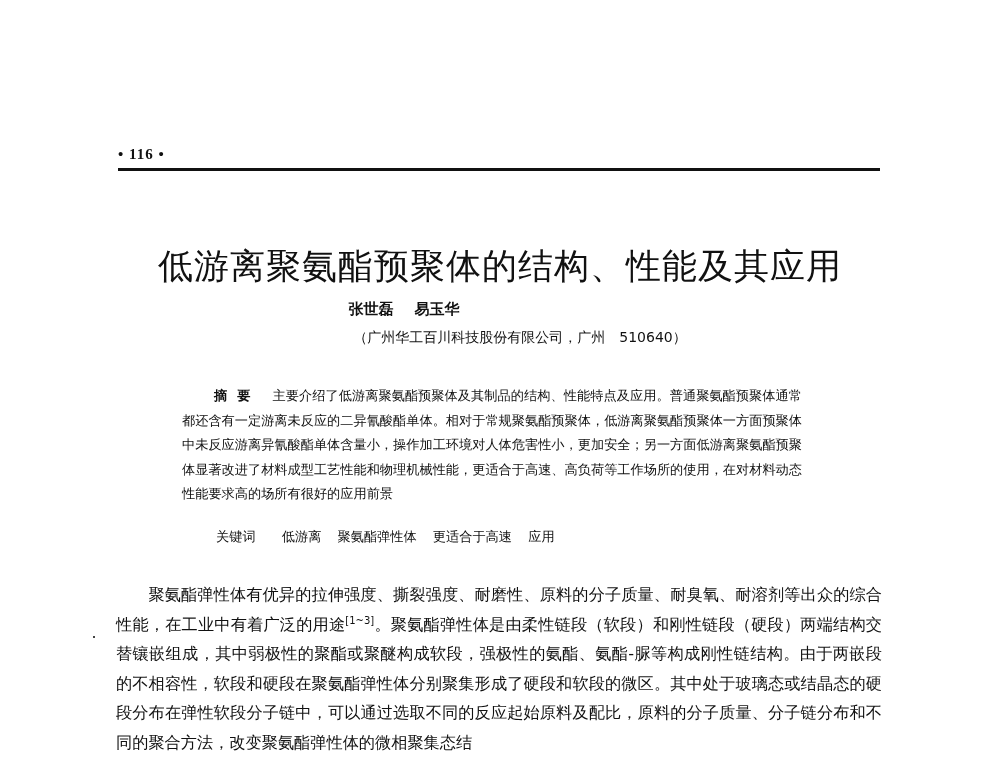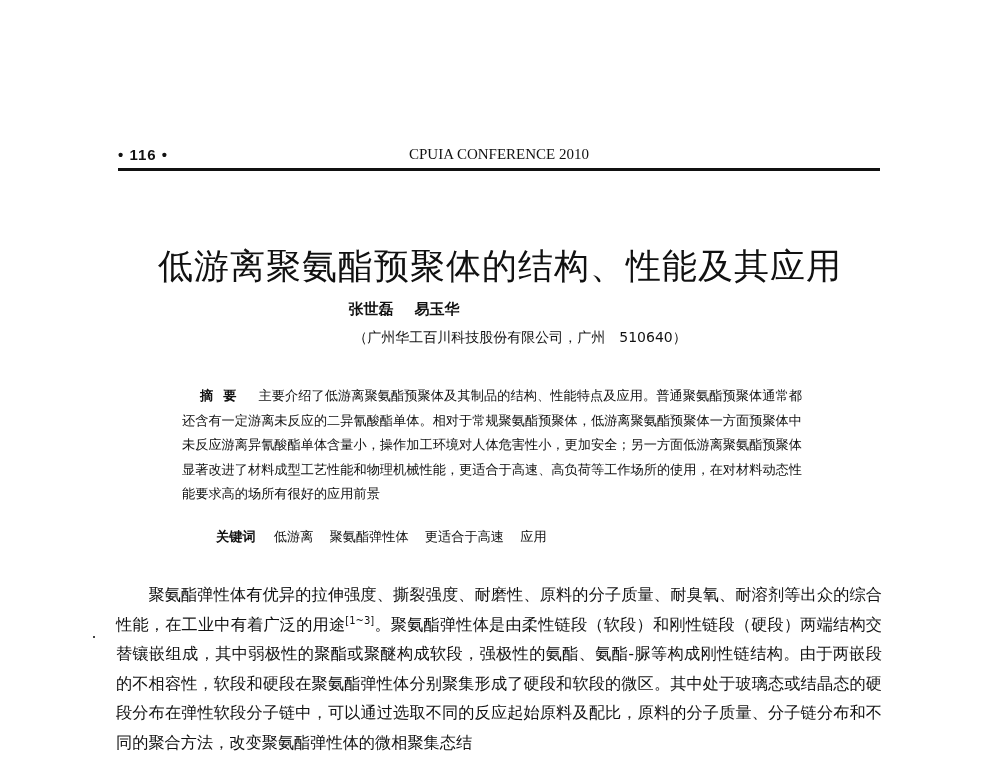--- a/index.html
+++ b/index.html
@@ -1,50 +1,49 @@
 <!DOCTYPE html>
 <html><head>
 <meta charset="utf-8">
 <style>
   html, body { margin: 0; padding: 0; background: #ffffff; }
   body { width: 1000px; height: 760px; position: relative; overflow: hidden;
          font-family: "DejaVu Serif", "Liberation Serif", serif; color: #111; }
   .header { position: absolute; left: 118px; top: 146px; width: 762px; height: 20px; }
   .page-num { position: absolute; left: 0; top: 0; font-size: 15px; font-weight: bold;
-              font-family: Liberation Sans, sans-serif; letter-spacing: 1px; }
+              font-family: Liberation Serif, serif; letter-spacing: 1px; }
   .running-title { position: absolute; left: 0; right: 0; top: 0; text-align: center;
                    font-size: 15px; font-family: "Liberation Serif", serif; }
   .rule { position: absolute; left: 118px; top: 168px; width: 762px; height: 3px;
           border-top: 2px solid #111; border-bottom: 1px solid #111; box-sizing: border-box; }
   .title { position: absolute; left: 0; width: 1000px; top: 243px; text-align: center;
            font-size: 35px; font-family: Liberation Sans, sans-serif; font-weight: normal; letter-spacing: 1px; }
   .authors { position: absolute; left: 0; width: 808px; top: 300px; text-align: center;
              font-size: 15px; font-weight: bold; font-family: "DejaVu Sans", sans-serif; }
   .authors span { margin: 0 8px; }
   .affil { position: absolute; left: 0; width: 1000px; top: 329px; text-align: center;
            font-size: 14px; font-family: "DejaVu Sans", sans-serif; padding-left: 20px; }
   .abstract { position: absolute; left: 182px; top: 384px; width: 620px;
               font-size: 13.2px; line-height: 24.5px; font-family: "DejaVu Sans", sans-serif; text-align: justify; }
-  .abstract .label { font-weight: bold; margin-left: 18px; margin-right: 12px; letter-spacing: 10px; }
+  .abstract .label { font-weight: bold; margin-left: 32px; margin-right: 12px; letter-spacing: 10px; }
   .keywords { position: absolute; left: 216px; top: 528px; font-size: 13.2px;
               font-family: "DejaVu Sans", sans-serif; }
-  .keywords .label { font-weight: bold; margin-right: 14px; }
+  .keywords .label { font-weight: normal; margin-right: 22px; }
   .keywords .kw { margin-right: 12px; text-align: center; }
   .body { position: absolute; left: 116px; top: 580px; width: 766px;
           font-size: 16.2px; line-height: 29.5px; font-family: "DejaVu Sans", sans-serif; text-align: justify; }
   .body p { margin: 0; text-indent: 2em; }
   sup { font-size: 10px; line-height: 0; }
   .mark { position: absolute; left: 93px; top: 636px; width: 2px; height: 2px; background: #444; }
 </style>
 </head>
 <body>
 
 <div class="header">
   <span class="page-num">• 116 •</span>
-  <div class="running-title">CPUIA CONFERENCE 2010</div>
 </div>
 <div class="rule"></div>
 
 <h1 class="title" style="margin:0;">低游离聚氨酯预聚体的结构、性能及其应用</h1>
 
 <div class="authors">
   <span>张世磊</span>
   <span>易玉华</span>
 </div>
 

